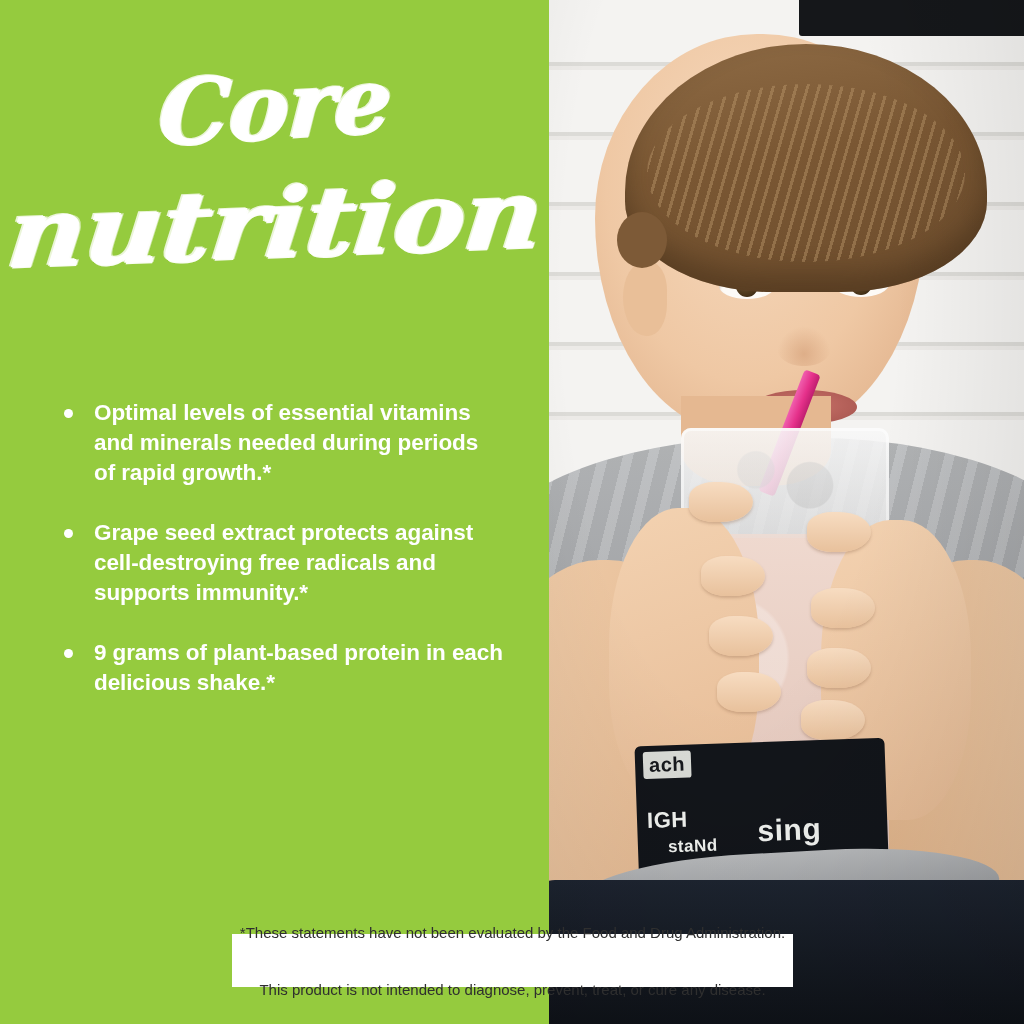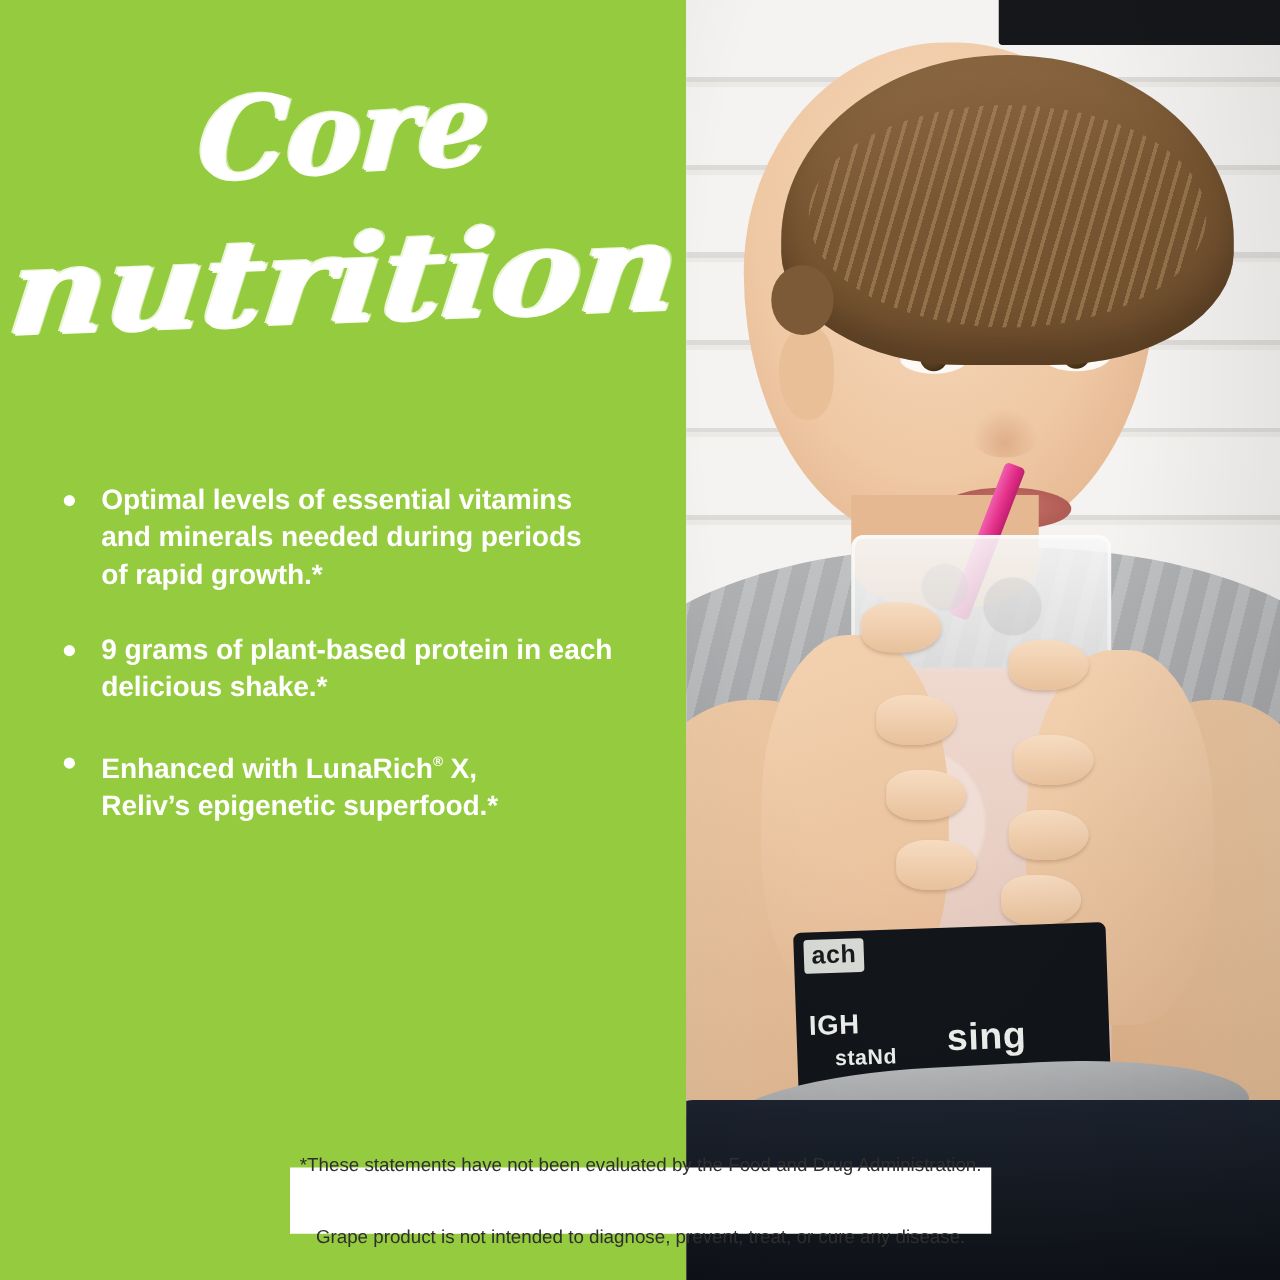--- a/index.html
+++ b/index.html
@@ -55,21 +55,21 @@
     margin-top: 18px;
     transform: rotate(-2.2deg) skewX(-8deg) scaleX(1.12);
   }
 
   
   .bullets {
     position: absolute;
     left: 40px;
     top: 382px;
     width: 500px;
-    margin: 3px;
+    margin: 16px;
     padding: 0;
     list-style: none;
   }
   .bullet {
     position: relative;
     padding-left: 38px;
     margin-bottom: 30px;
     color: #ffffff;
     font-size: 22.5px;
     font-weight: 700;
@@ -406,27 +406,28 @@
 
   <ul class="bullets">
     <li class="bullet">
       <span class="dot"></span>
       <span class="txt">Optimal levels of essential vitamins
 and minerals needed during periods
 of rapid growth.*</span>
     </li>
     <li class="bullet">
       <span class="dot"></span>
-      <span class="txt">9 grams of plant-based protein in each
-delicious shake.*</span>
+      <span class="txt">Grape seed extract protects against
+cell-destroying free radicals and
+supports immunity.*</span>
     </li>
     <li class="bullet">
       <span class="dot"></span>
-      <span class="txt"><span>Enhanced with LunaRich</span><span class="reg">®</span><span> X,
-Reliv’s epigenetic superfood.*</span></span>
+      <span class="txt">9 grams of plant-based protein in each
+delicious shake.*</span>
     </li>
   </ul>
 
   <div class="photo">
     <div class="wall"></div>
     <div class="wall-dark-top"></div>
 
     <div class="shirt">
       <div class="shirt-fold"></div>
     </div>
@@ -479,16 +480,16 @@
       <span class="g5">LOUD</span>
     </div>
 
     <div class="hem"></div>
     <div class="pants"></div>
     <div class="wall-shadow"></div>
   </div>
 
   <div class="disclaimer">
     <span>*These statements have not been evaluated by the Food and Drug Administration.</span>
-    <span>Grape product is not intended to diagnose, prevent, treat, or cure any disease.</span>
+    <span>This product is not intended to diagnose, prevent, treat, or cure any disease.</span>
   </div>
 
 </div>
 
 </body></html>

